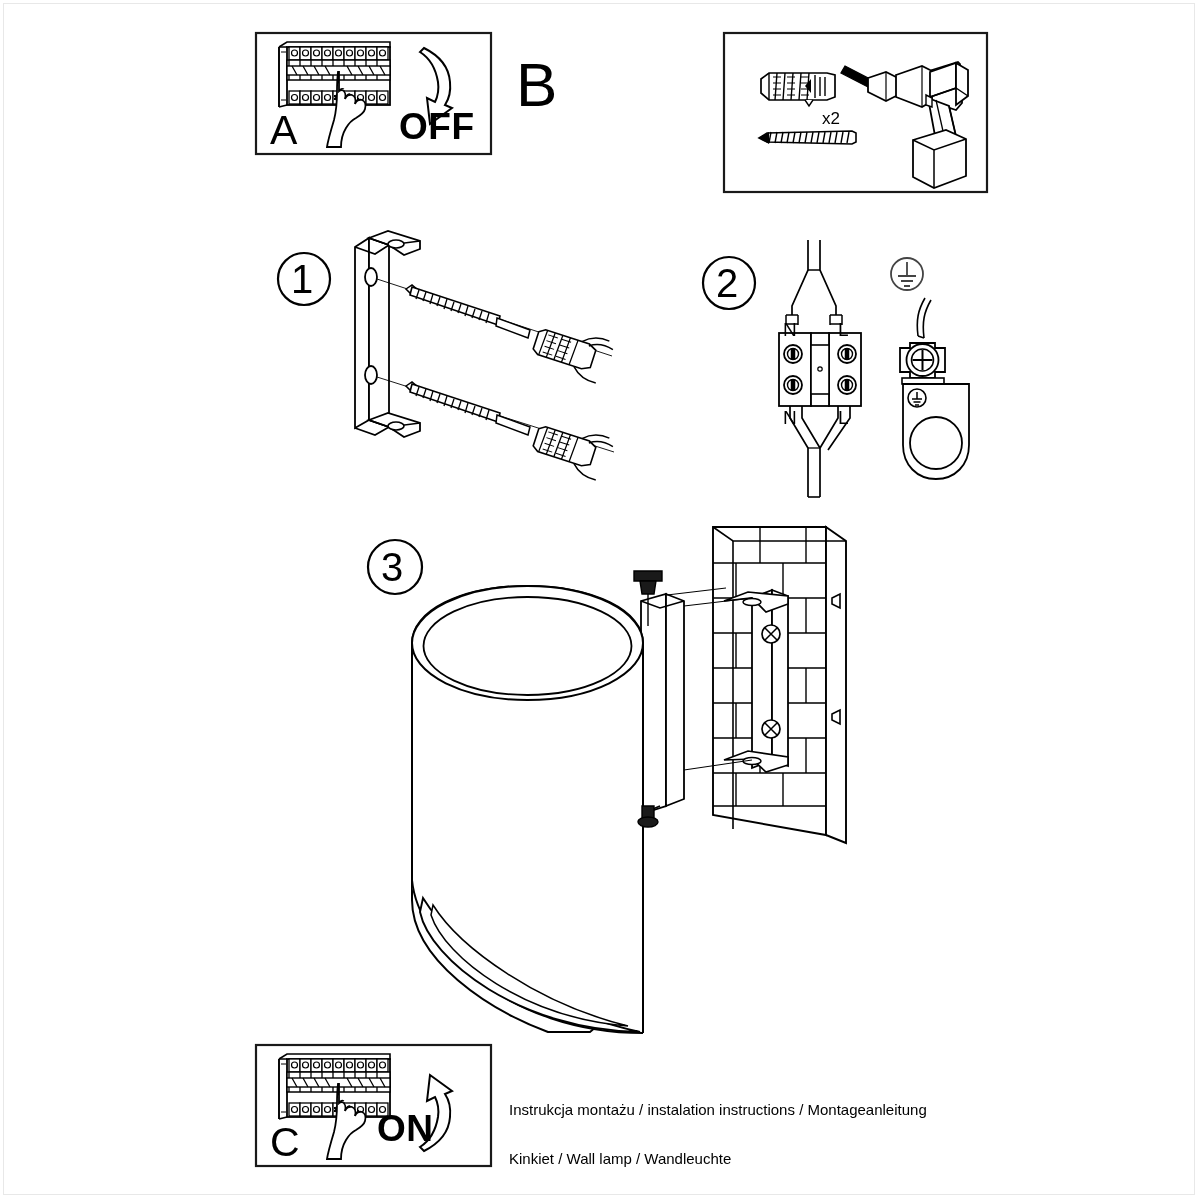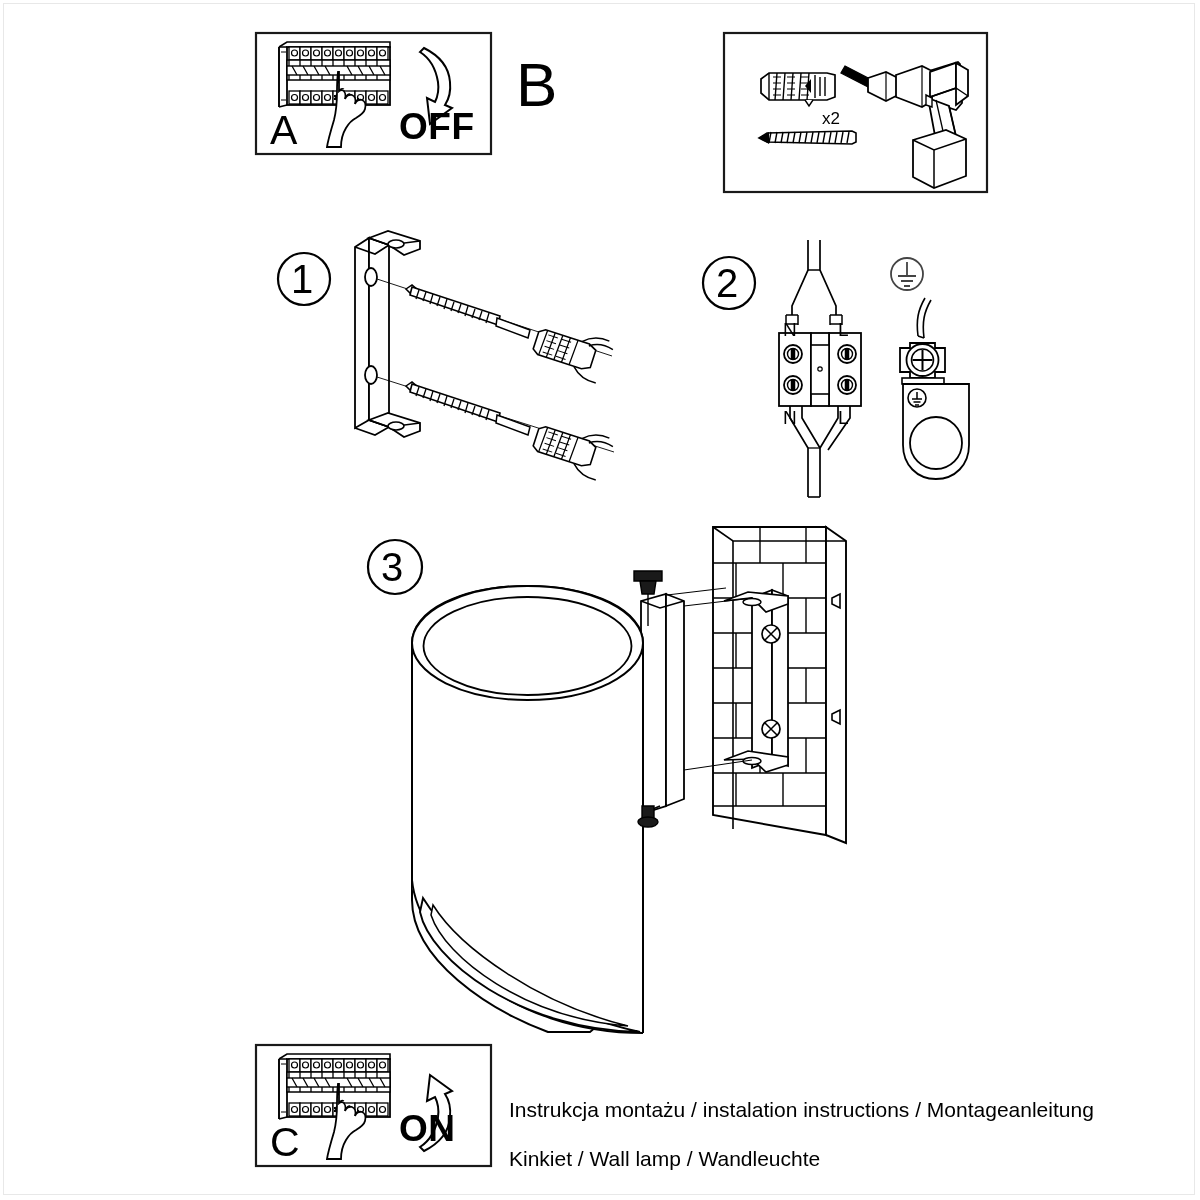--- a/index.html
+++ b/index.html
@@ -61,21 +61,21 @@
   }
   .nl {
     font-size: 19px;
     font-weight: 400;
   }
   .circnum {
     font-size: 40px;
     font-weight: 400;
   }
   .caption {
-    font-size: 21px;
+    font-size: 15px;
     font-weight: 400;
     line-height: 21px;
   }
 </style>
 </head>
 <body>
 
 <div id="page">
 
   <div id="page-border"></div>
@@ -560,18 +560,18 @@
 
   <div class="txt circnum" style="left:381px; top:547px;">3</div>
 
   <div class="txt nl" style="left:783px; top:320px;">N</div>
   <div class="txt nl" style="left:838px; top:320px;">L</div>
   <div class="txt nl" style="left:783px; top:408px;">N</div>
   <div class="txt nl" style="left:838px; top:408px;">L</div>
 
   <div class="txt panel-letter" style="left:270px; top:1122px;">C</div>
 
-  <div class="txt onoff" style="left:399px; top:1110px;">ON</div>
+  <div class="txt onoff" style="left:377px; top:1110px;">ON</div>
 
   <div class="txt caption" style="left:509px; top:1099px;">Instrukcja montażu / instalation instructions / Montageanleitung</div>
   <div class="txt caption" style="left:509px; top:1148px;">Kinkiet / Wall lamp / Wandleuchte</div>
 
 </div>
 
 </body></html>

